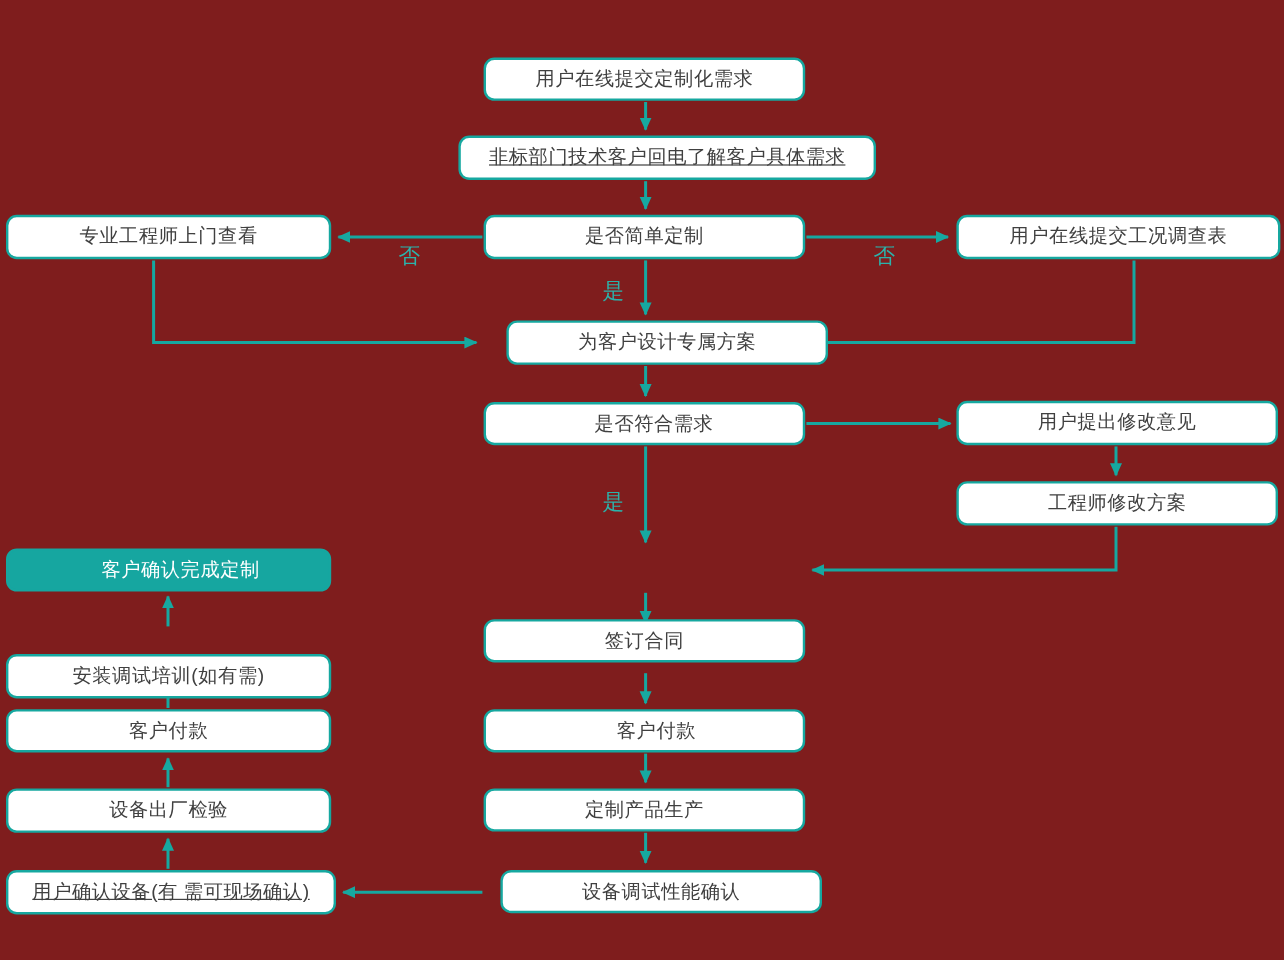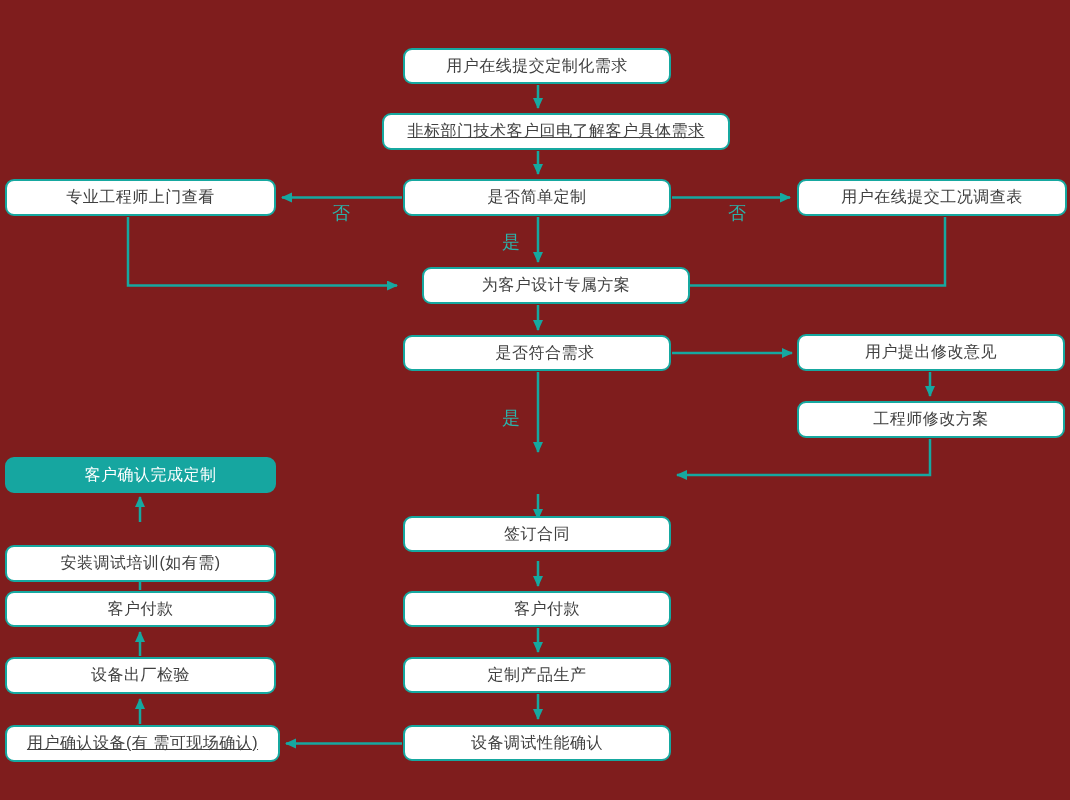--- a/index.html
+++ b/index.html
@@ -98,21 +98,21 @@
   <div class="node" style="left:403px; top:335px; width:268px; height:36px;padding-left:16px;">是否符合需求</div>
   <div class="node" style="left:797px; top:334px; width:268px; height:37px;">用户提出修改意见</div>
   <div class="node" style="left:797px; top:401px; width:268px; height:37px;">工程师修改方案</div>
   <div class="node filled" style="left:5px; top:457px; width:271px; height:36px;">客户确认完成定制</div>
   <div class="node" style="left:403px; top:516px; width:268px; height:36px;">签订合同</div>
   <div class="node" style="left:5px;   top:545px; width:271px; height:37px;">安装调试培训(如有需)</div>
   <div class="node" style="left:403px; top:591px; width:268px; height:36px;padding-left:20px;">客户付款</div>
   <div class="node" style="left:5px;   top:591px; width:271px; height:36px;">客户付款</div>
   <div class="node" style="left:403px; top:657px; width:268px; height:36px;">定制产品生产</div>
   <div class="node" style="left:5px;   top:657px; width:271px; height:37px;">设备出厂检验</div>
-  <div class="node" style="left:403px; top:725px; width:268px; height:36px;">设备调试性能确认</div>
+  <div class="node" style="left:417px; top:725px; width:268px; height:36px;">设备调试性能确认</div>
   <div class="node" style="left:5px;   top:725px; width:275px; height:37px;text-decoration:underline;">用户确认设备(有 需可现场确认)</div>
 
   <span class="branch-label" style="left:332px; top:204px;">否</span>
   <span class="branch-label" style="left:728px; top:204px;">否</span>
   <span class="branch-label" style="left:502px; top:233px;">是</span>
   <span class="branch-label" style="left:502px; top:409px;">是</span>
 
 </div>
 
 </body></html>

